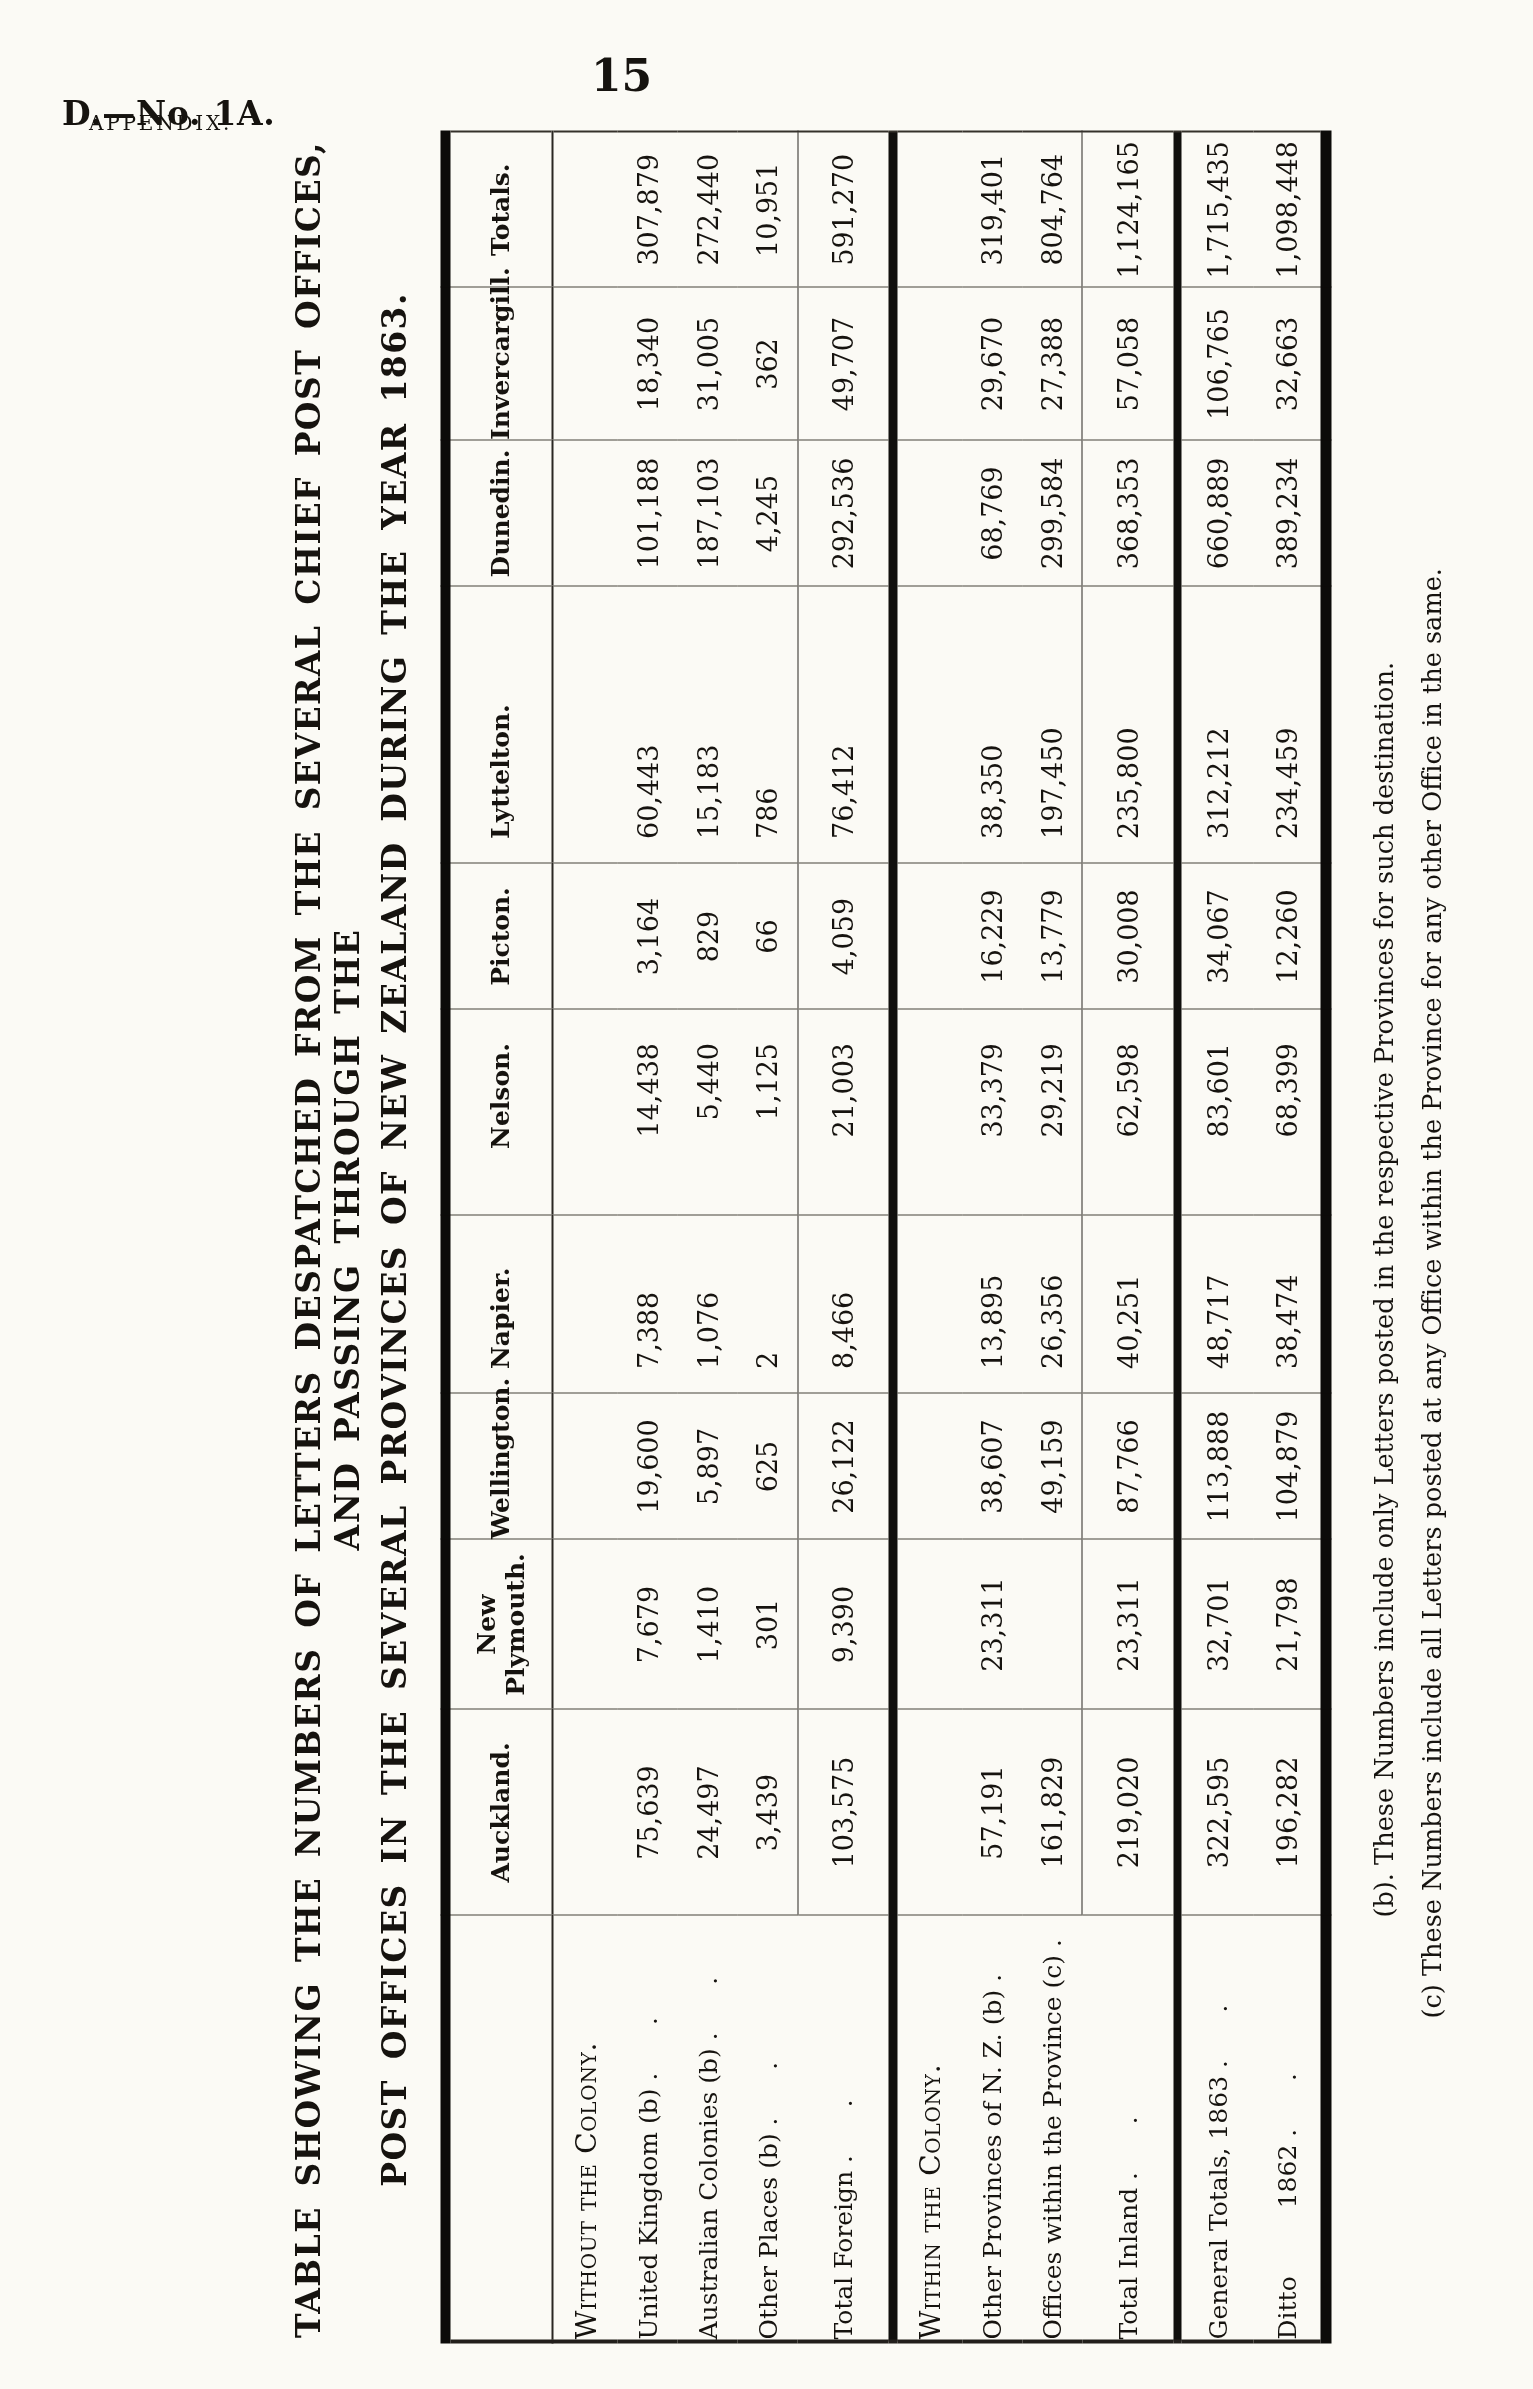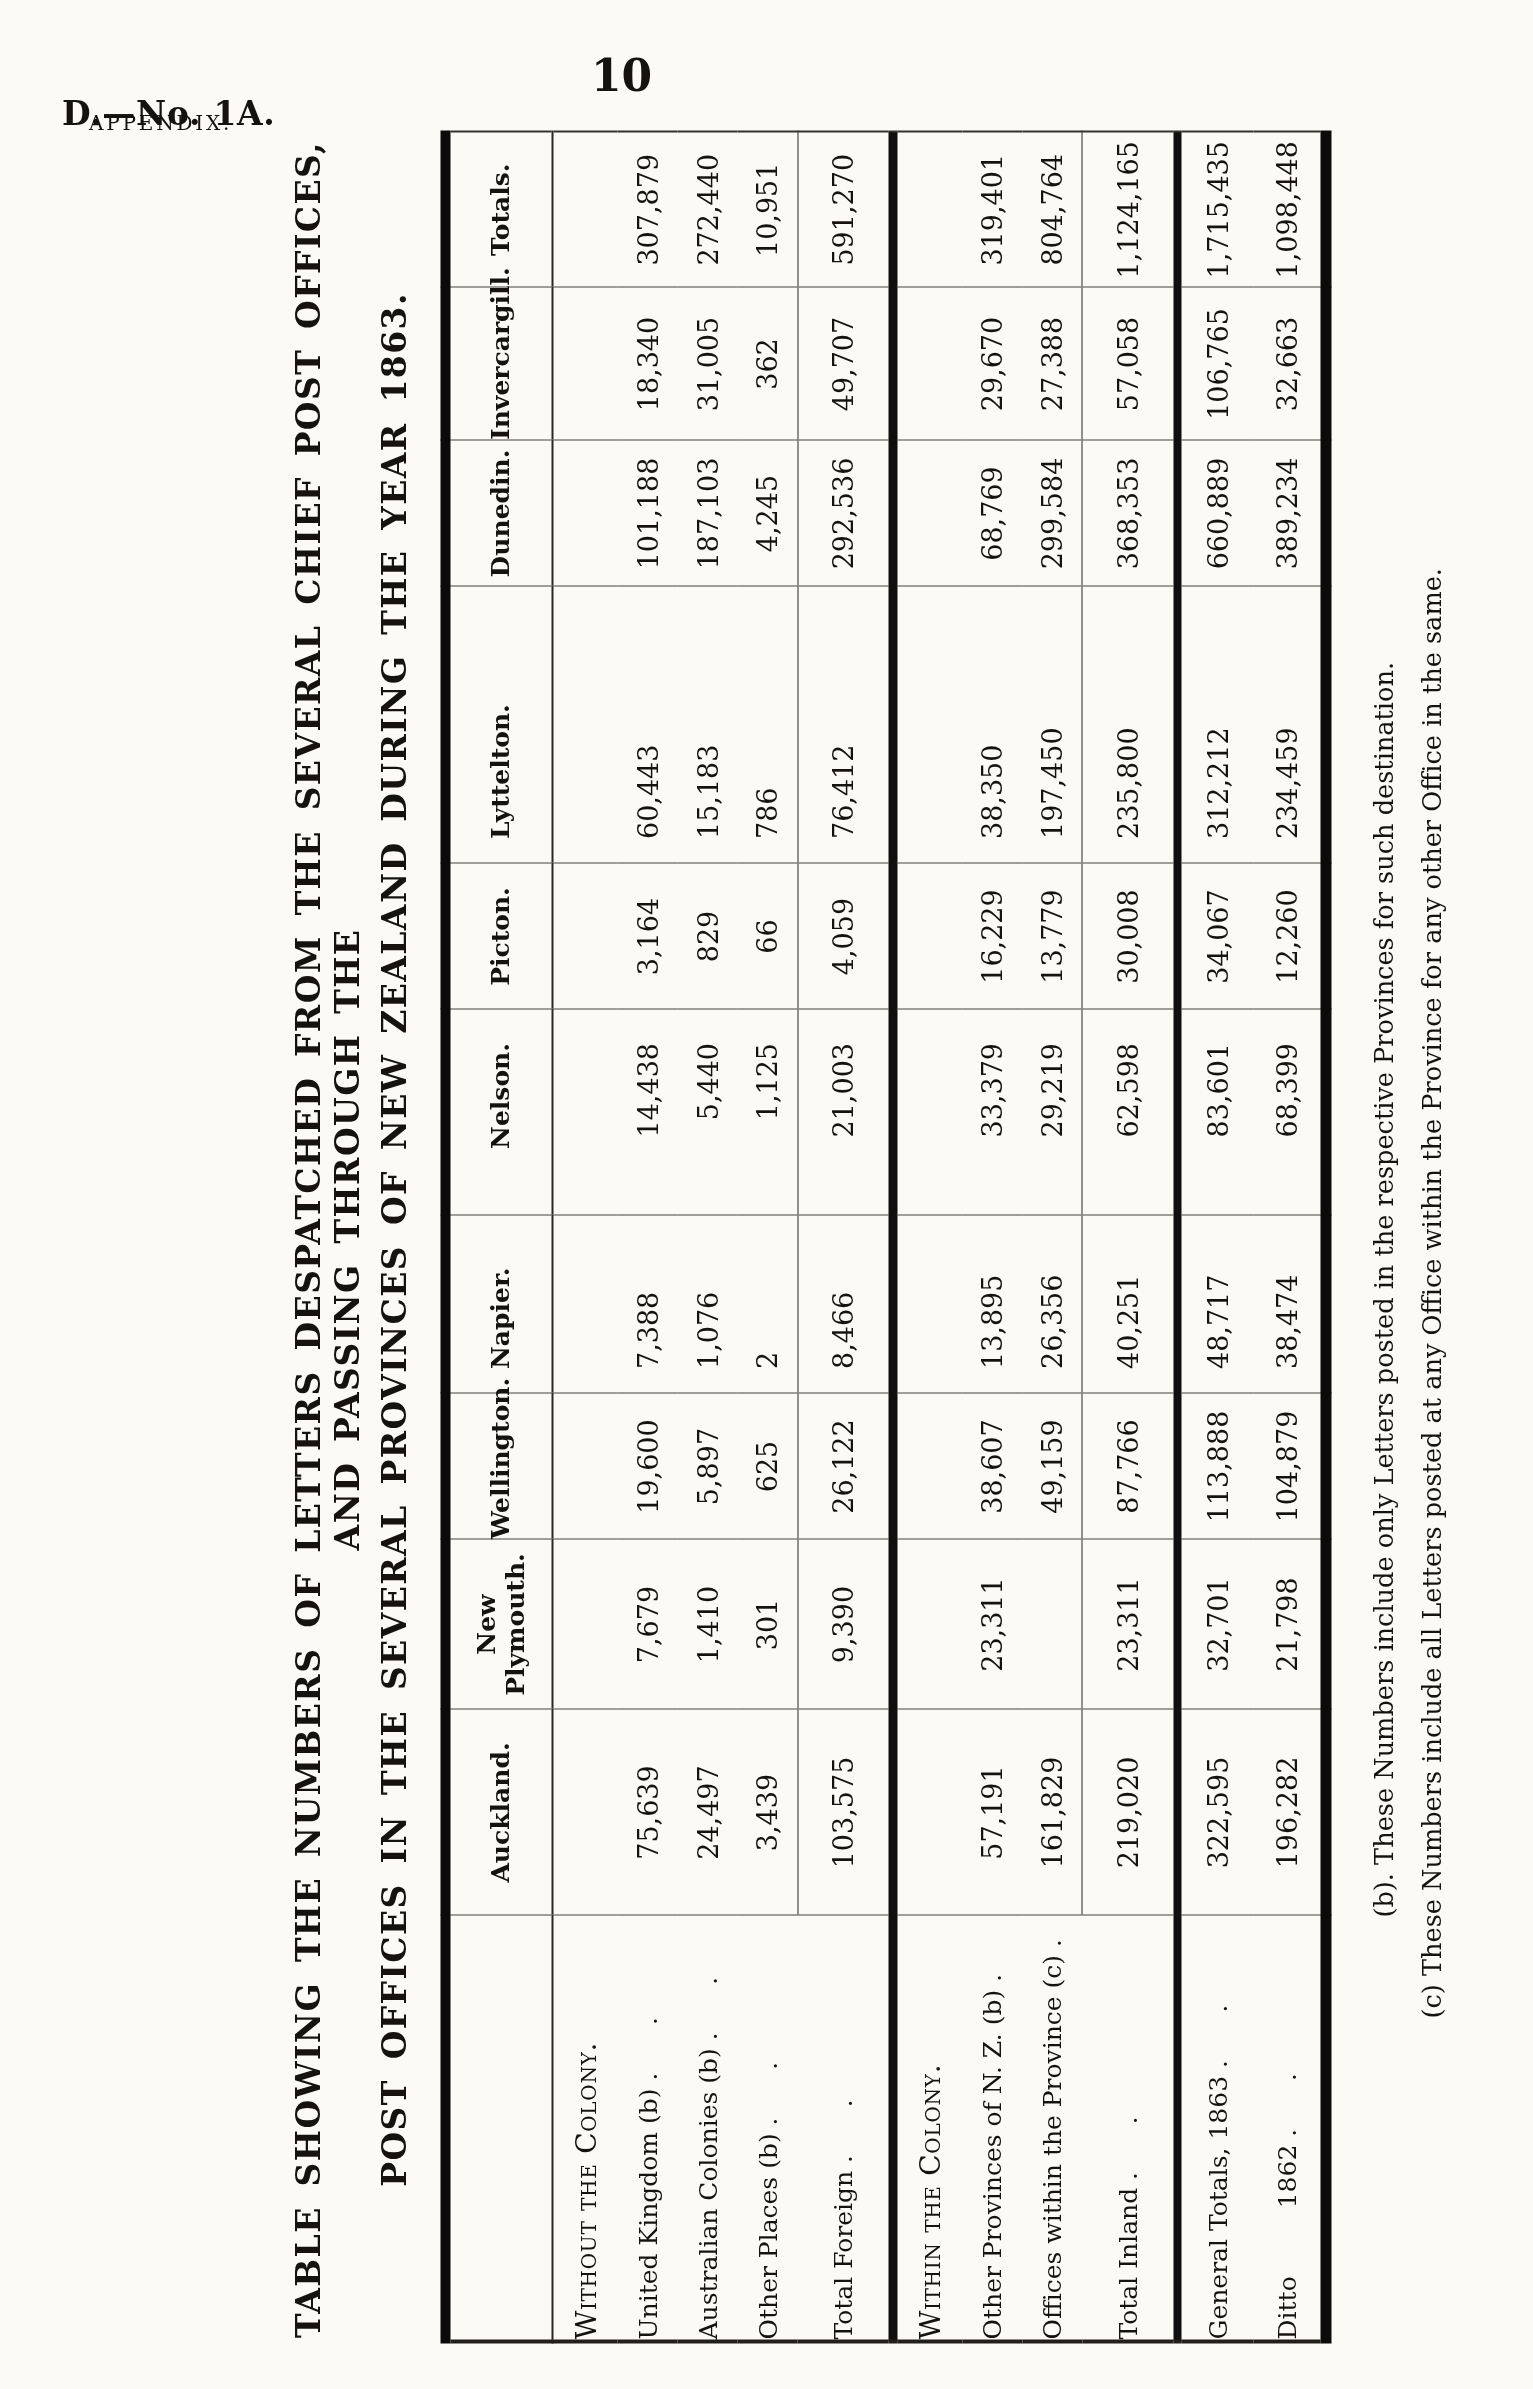--- a/index.html
+++ b/index.html
@@ -56,21 +56,21 @@
   .footnote{font-size:25.6px;line-height:44px;white-space:nowrap;}
   .footnote.b{margin:30px 0 0 426px;}
   .footnote.c{margin:4.3px 0 0 325px;}
 </style>
 </head>
 <body>
 
 <div class="page">
 
   <div class="doc-ref">D.—No. 1A.</div>
-  <div class="page-number">10</div>
+  <div class="page-number">15</div>
   <div class="appendix">APPENDIX.</div>
 
   <div class="sheet">
 
     <div class="t-title l1">TABLE SHOWING THE NUMBERS OF LETTERS DESPATCHED FROM THE SEVERAL CHIEF POST OFFICES, AND PASSING THROUGH THE</div>
     <div class="t-title l2">POST OFFICES IN THE SEVERAL PROVINCES OF NEW ZEALAND DURING THE YEAR 1863.</div>
 
     <table class="ledger">
       <colgroup>
         <col style="width:426px">

